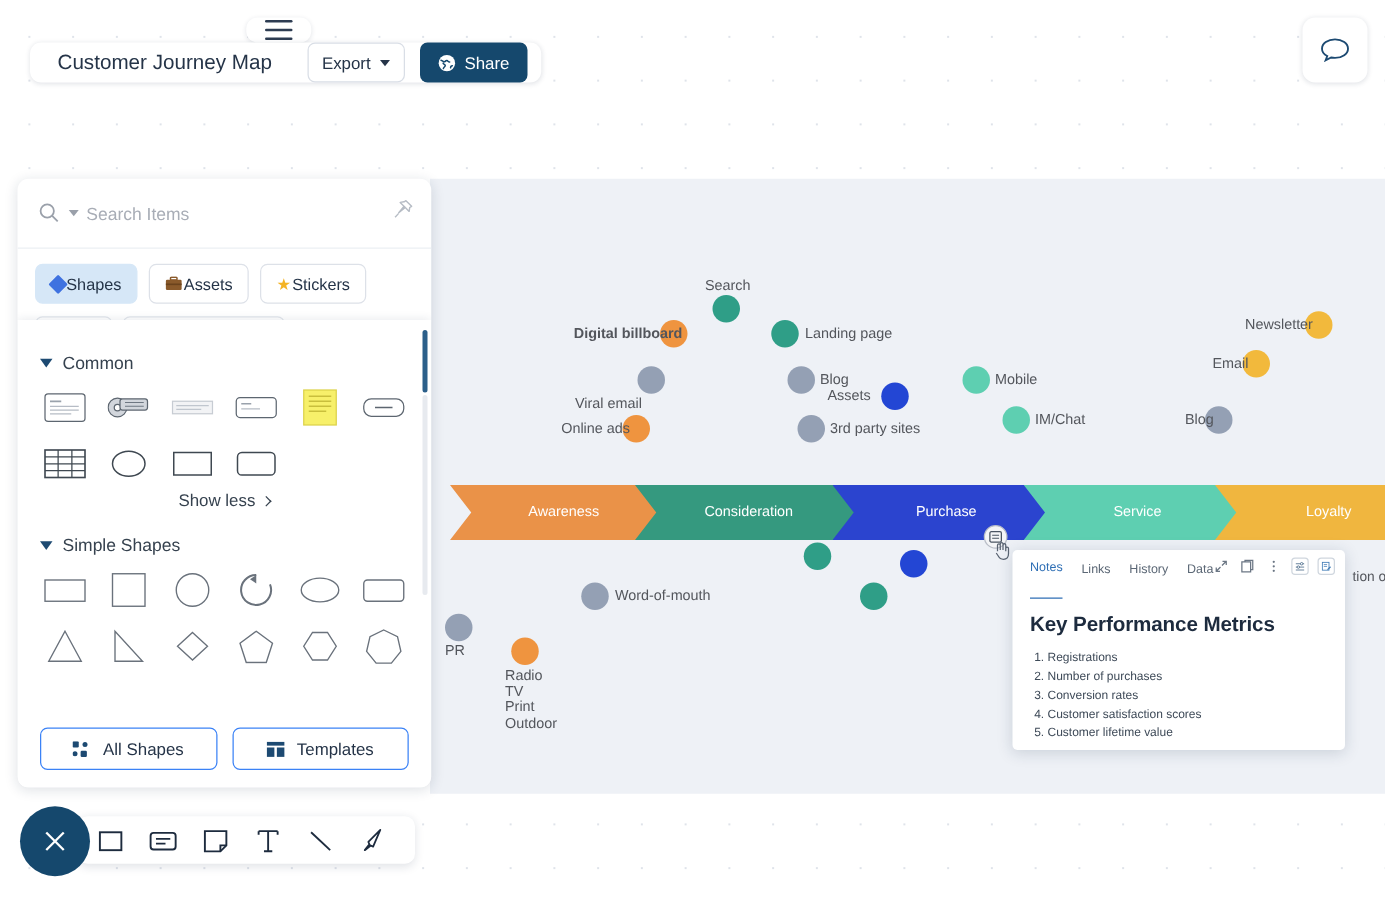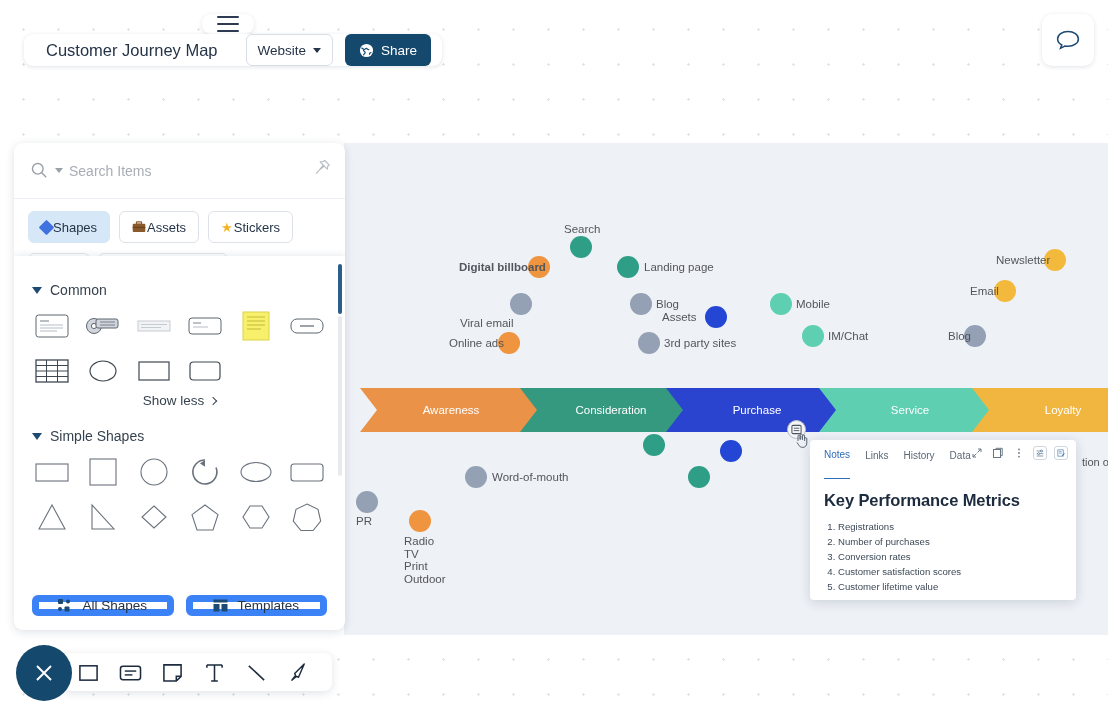--- a/index.html
+++ b/index.html
@@ -189,21 +189,21 @@
   }
   .chev-r {
     width: 6px; height: 6px; border-right: 1.6px solid #36424f; border-top: 1.6px solid #36424f;
     transform: rotate(45deg);
   }
   .bottom-btns {
     position: absolute; left: 0; bottom: 14px; width: 331px;
     display: flex; gap: 12px; padding: 0 18px;
   }
   .bb {
-    flex: 1; height: 21px; border: 7px solid #3b82f6; border-radius: 6px; background:#fff;
+    flex: 1; height: 34px; border: 1px solid #3b82f6; border-radius: 6px; background:#fff;
     display:flex; align-items:center; justify-content:center; gap: 9px;
     font-size: 13.5px; color: #253448; cursor: pointer;
   }
 
   
   .close-fab {
     position: absolute; left: 16px; bottom: 19px; width: 56px; height: 56px;
     background: #15486d; border-radius: 50%; z-index: 42;
     display: flex; align-items: center; justify-content: center; cursor: pointer;
   }
@@ -257,21 +257,21 @@
         <div class="dot" style="left: 12px; top: 348px; height: 22px; width: 22px; background: rgb(148, 160, 180);"></div>
         <div class="node-label" style="left: 12px; top: 372px;">PR</div>
         <div class="dot" style="left: 65px; top: 367px; height: 22px; width: 22px; background: rgb(239, 148, 63);"></div>
         <div class="node-label" style="left: 60px; top: 392px;">Radio
 TV
 Print
 Outdoor</div>
       </div>
     <div class="funnel" id="funnel-layer">
         <div class="chev" style="left: 0px; width: 182px; background: rgb(234, 146, 72);">Awareness</div>
-        <div class="chev" style="left: 160px; width: 182px; background: rgb(53, 153, 127);">Consideration</div>
+        <div class="chev" style="left: 148px; width: 182px; background: rgb(53, 153, 127);">Consideration</div>
         <div class="chev" style="left: 306px; width: 182px; background: rgb(43, 68, 207);">Purchase</div>
         <div class="chev" style="left: 459px; width: 182px; background: rgb(94, 207, 177);">Service</div>
         <div class="chev" style="left: 612px; width: 182px; background: rgb(240, 182, 63);">Loyalty</div>
       </div>
 
     <div class="note-handle" style="left:443px; top:277px;">
       <svg width="11" height="11" viewBox="0 0 12 12">
           <rect x="1" y="1.5" width="10" height="9" rx="1.2" fill="none" stroke="#4a5462" stroke-width="1.1"></rect>
           <line x1="3" y1="4.6" x2="9" y2="4.6" stroke="#4a5462" stroke-width="1"></line>
           <line x1="3" y1="7.2" x2="9" y2="7.2" stroke="#4a5462" stroke-width="1"></line>
@@ -342,21 +342,21 @@
     <div class="menu-btn">
       <div class="menu-lines">
           <span></span>
           <span></span>
           <span></span>
         </div>
     </div>
     <div class="title-group">
       <div class="doc-title">Customer Journey Map</div>
       <div class="export-btn">
-        <span>Website</span>
+        <span>Export</span>
         <span class="caret-dn"></span>
       </div>
       <div class="share-btn">
         <svg class="globe" viewBox="0 0 16 16">
           <circle cx="8" cy="8" r="7" fill="#fff"></circle>
           <path d="M3 5.5c1.4.4 2 1.6 3 1.4.9-.2 1-1.3 2-1.1.9.2 1.3 1.6 2.4 1.3M5 12.6c.3-1.3 1.6-1.4 1.6-2.6 0-1-1.4-.9-1.8-1.9M11.2 12c-.2-1 .6-1.7 1.5-1.8" fill="none" stroke="#15486d" stroke-width="1.3" stroke-linecap="round"></path>
         </svg>
         <span>Share</span>
       </div>
     </div>

